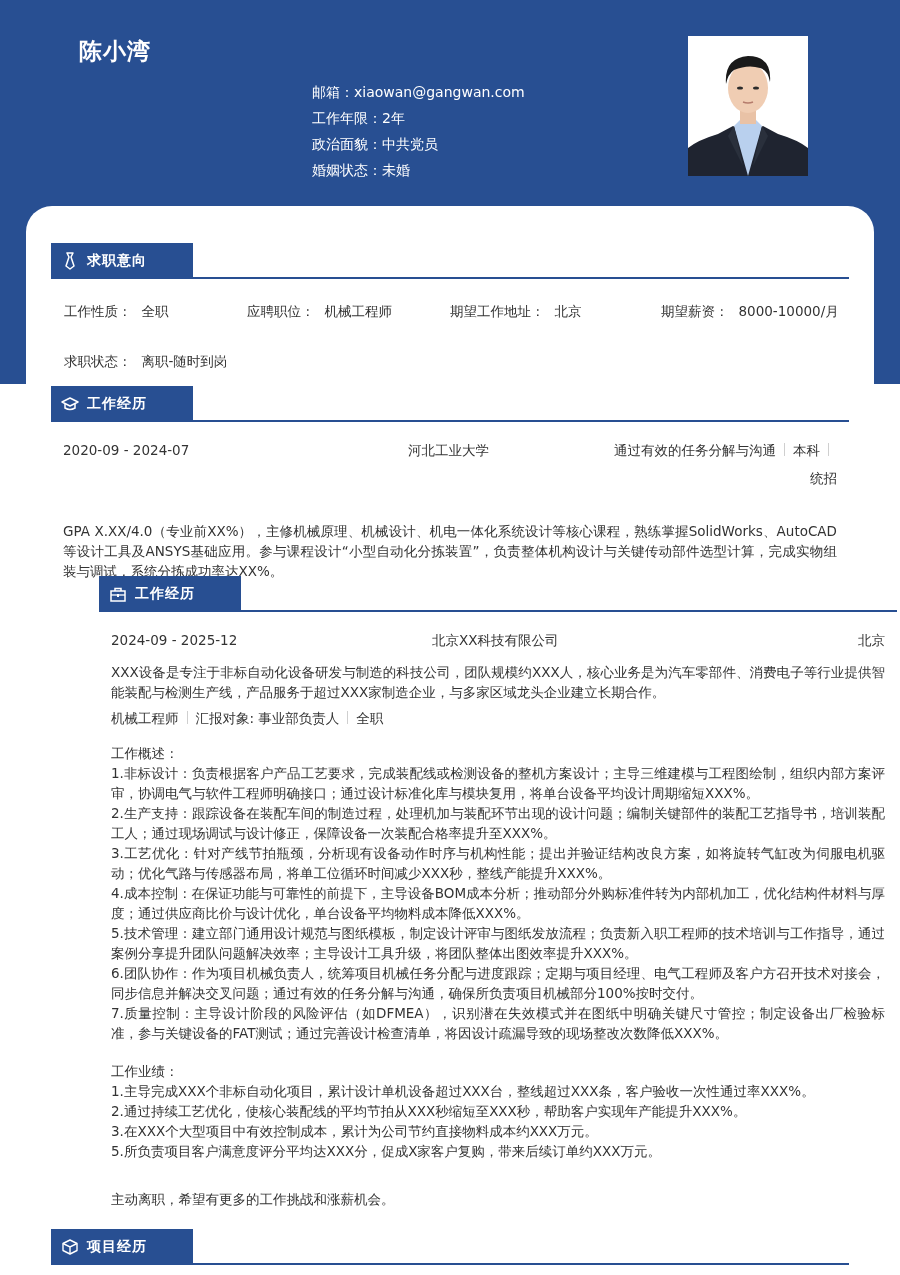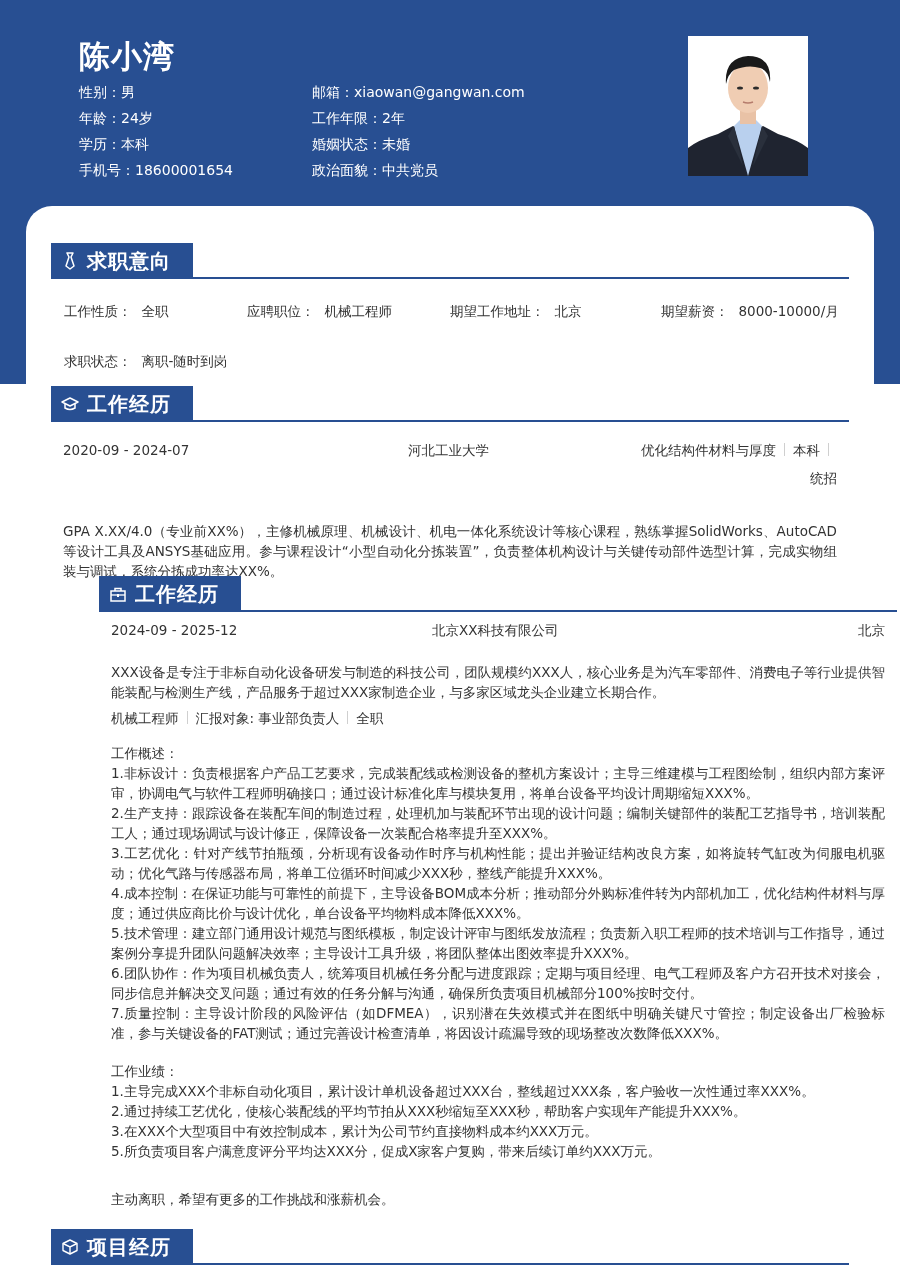--- a/index.html
+++ b/index.html
@@ -1,57 +1,51 @@
 <!DOCTYPE html>
 <html><head>
 <meta charset="utf-8">
 <style>
   * { margin: 0; padding: 0; box-sizing: border-box; }
   html, body { width: 900px; height: 1275px; overflow: hidden; background: #ffffff; }
   body { font-family: "DejaVu Sans", "Liberation Sans", sans-serif; color: #333333; position: relative; }
   .blue-bg { position: absolute; left: 0; top: 0; width: 900px; height: 384px; background: #284f92; }
   .header { position: absolute; left: 0; top: 0; width: 900px; height: 206px; }
-  .name { position: absolute; left: 79px; top: 36px; font-size: 31px; font-weight: bold; color: #ffffff; letter-spacing: 1px; }
+  .name { position: absolute; left: 79px; top: 36px; font-size: 23px; font-weight: bold; color: #ffffff; letter-spacing: 1px; }
   .info-col { position: absolute; top: 81px; color: #ffffff; font-size: 14px; }
   .info-col .row { height: 26px; line-height: 22px; white-space: nowrap; }
   .info-col.left { left: 79px; }
   .info-col.right { left: 312px; }
   .photo { position: absolute; left: 688px; top: 36px; width: 120px; height: 140px; background: #ffffff; overflow: hidden; }
   .card { position: absolute; left: 26px; top: 206px; width: 848px; height: 1100px; background: #ffffff; border-radius: 26px 26px 0 0; }
   .section { position: absolute; left: 51px; width: 798px; }
   .sec-head { position: relative; height: 36px; border-bottom: 2px solid #284f92; }
   .sec-tab { position: absolute; left: 0; top: 0; width: 142px; height: 36px; background: #284f92; color: #ffffff; display: flex; align-items: center; padding-left: 10px; }
   .sec-tab .icon { width: 18px; height: 18px; margin-right: 8px; display: inline-flex; align-items: center; justify-content: center; }
-  .sec-tab .title { font-size: 20px; font-weight: bold; letter-spacing: 1px; }
+  .sec-tab .title { font-size: 14px; font-weight: bold; letter-spacing: 1px; }
   .text { font-size: 13.5px; color: #333333; line-height: 20px; }
   .intent-row { position: absolute; font-size: 13.5px; white-space: nowrap; }
   .intent-row .lbl { color: #333; }
   .intent-row .val { margin-left: 10px; }
   .line3 { display: flex; justify-content: space-between; font-size: 13.5px; line-height: 20px; }
   .sep { display: inline-block; width: 1px; height: 13px; background: #cfcfcf; margin: 0 8px; vertical-align: -1px; }
   .para { font-size: 13.5px; line-height: 20px; color: #333; text-align: justify; }
 </style>
 </head>
 <body>
 
 <div class="blue-bg"></div>
 
 <div class="header">
   <div class="name">陈小湾</div>
-  <div class="info-col left">
-    <div class="row"><span>性别：</span><span>男</span></div>
-    <div class="row"><span>年龄：</span><span>24岁</span></div>
-    <div class="row"><span>学历：</span><span>本科</span></div>
-    <div class="row"><span>手机号：</span><span>18600001654</span></div>
-  </div>
   <div class="info-col right">
     <div class="row"><span>邮箱：</span><span>xiaowan@gangwan.com</span></div>
     <div class="row"><span>工作年限：</span><span>2年</span></div>
+    <div class="row"><span>政治面貌：</span><span>中共党员</span></div>
     <div class="row"><span>婚姻状态：</span><span>未婚</span></div>
-    <div class="row"><span>政治面貌：</span><span>中共党员</span></div>
   </div>
   <div class="photo">
     <svg width="120" height="140" viewBox="0 0 120 140">
       <rect width="120" height="140" fill="#ffffff"></rect>
       <path d="M0 140 L0 112 Q10 104 30 98 L45 90 L60 100 L75 90 L90 98 Q110 104 120 112 L120 140 Z" fill="#1f2430"></path>
       <path d="M46 90 L60 140 L74 90 L68 84 L52 84 Z" fill="#b9d0ee"></path>
       <path d="M46 90 L55 130 L40 100 Z" fill="#2a303c"></path>
       <path d="M74 90 L65 130 L80 100 Z" fill="#2a303c"></path>
       <rect x="52" y="70" width="16" height="18" fill="#e9c2a6"></rect>
       <ellipse cx="60" cy="52" rx="20" ry="25" fill="#f0cdb3"></ellipse>
@@ -92,42 +86,42 @@
             <path d="M4 7 L4 11 Q9 14 14 11 L14 7" fill="none" stroke="#fff" stroke-width="1.5"></path>
           </svg>
       </span>
       <span class="title">工作经历</span>
     </div>
   </div>
   <div style="position:absolute; left:12px; top:54px; width:774px; height:48px;">
     <span class="text" style="position:absolute; left:0; top:0;">2020-09 - 2024-07</span>
     <span class="text" style="position:absolute; left:345px; top:0;">河北工业大学</span>
     <div class="text" style="position:absolute; right:0; top:0; width:230px; text-align:right;">
-      <span>优化结构件材料与厚度</span><span class="sep"></span><span>本科</span><span class="sep"></span><br>
+      <span>通过有效的任务分解与沟通</span><span class="sep"></span><span>本科</span><span class="sep"></span><br>
       <span style="display:inline-block; margin-top:8px;">统招</span>
     </div>
   </div>
   <div class="para" style="position:absolute; left:12px; top:110px; width:774px;margin-top:25px;">GPA X.XX/4.0（专业前XX%），主修机械原理、机械设计、机电一体化系统设计等核心课程，熟练掌握SolidWorks、AutoCAD等设计工具及ANSYS基础应用。参与课程设计“小型自动化分拣装置”，负责整体机构设计与关键传动部件选型计算，完成实物组装与调试，系统分拣成功率达XX%。</div>
 </div>
 
 <div class="section" style="top:576px;margin-left:48px;">
   <div class="sec-head">
     <div class="sec-tab">
       <span class="icon">
         <svg width="16" height="15" viewBox="0 0 16 15">
             <rect x="1" y="4" width="14" height="10" fill="none" stroke="#fff" stroke-width="1.5"></rect>
             <path d="M5 4 L5 1.5 L11 1.5 L11 4" fill="none" stroke="#fff" stroke-width="1.5"></path>
             <path d="M1 8 L15 8" stroke="#fff" stroke-width="1.3"></path>
             <rect x="7" y="7" width="2" height="3" fill="#fff"></rect>
           </svg>
       </span>
       <span class="title">工作经历</span>
     </div>
   </div>
-  <div class="line3" style="position:absolute; left:12px; top:44px; width:774px;">
+  <div class="line3" style="position:absolute; left:12px; top:54px; width:774px;">
     <span>2024-09 - 2025-12</span>
     <span style="position:absolute; left:321px;">北京XX科技有限公司</span>
     <span>北京</span>
   </div>
   <div class="para" style="position:absolute; left:12px; top:86px; width:774px;">XXX设备是专注于非标自动化设备研发与制造的科技公司，团队规模约XXX人，核心业务是为汽车零部件、消费电子等行业提供智能装配与检测生产线，产品服务于超过XXX家制造企业，与多家区域龙头企业建立长期合作。</div>
   <div class="text" style="position:absolute; left:12px; top:132px; width:774px;">
     <span>机械工程师</span><span class="sep"></span><span>汇报对象: 事业部负责人</span><span class="sep"></span><span>全职</span>
   </div>
   <div class="para" style="position:absolute; left:12px; top:167px; width:774px;">
     <div>工作概述：</div>

